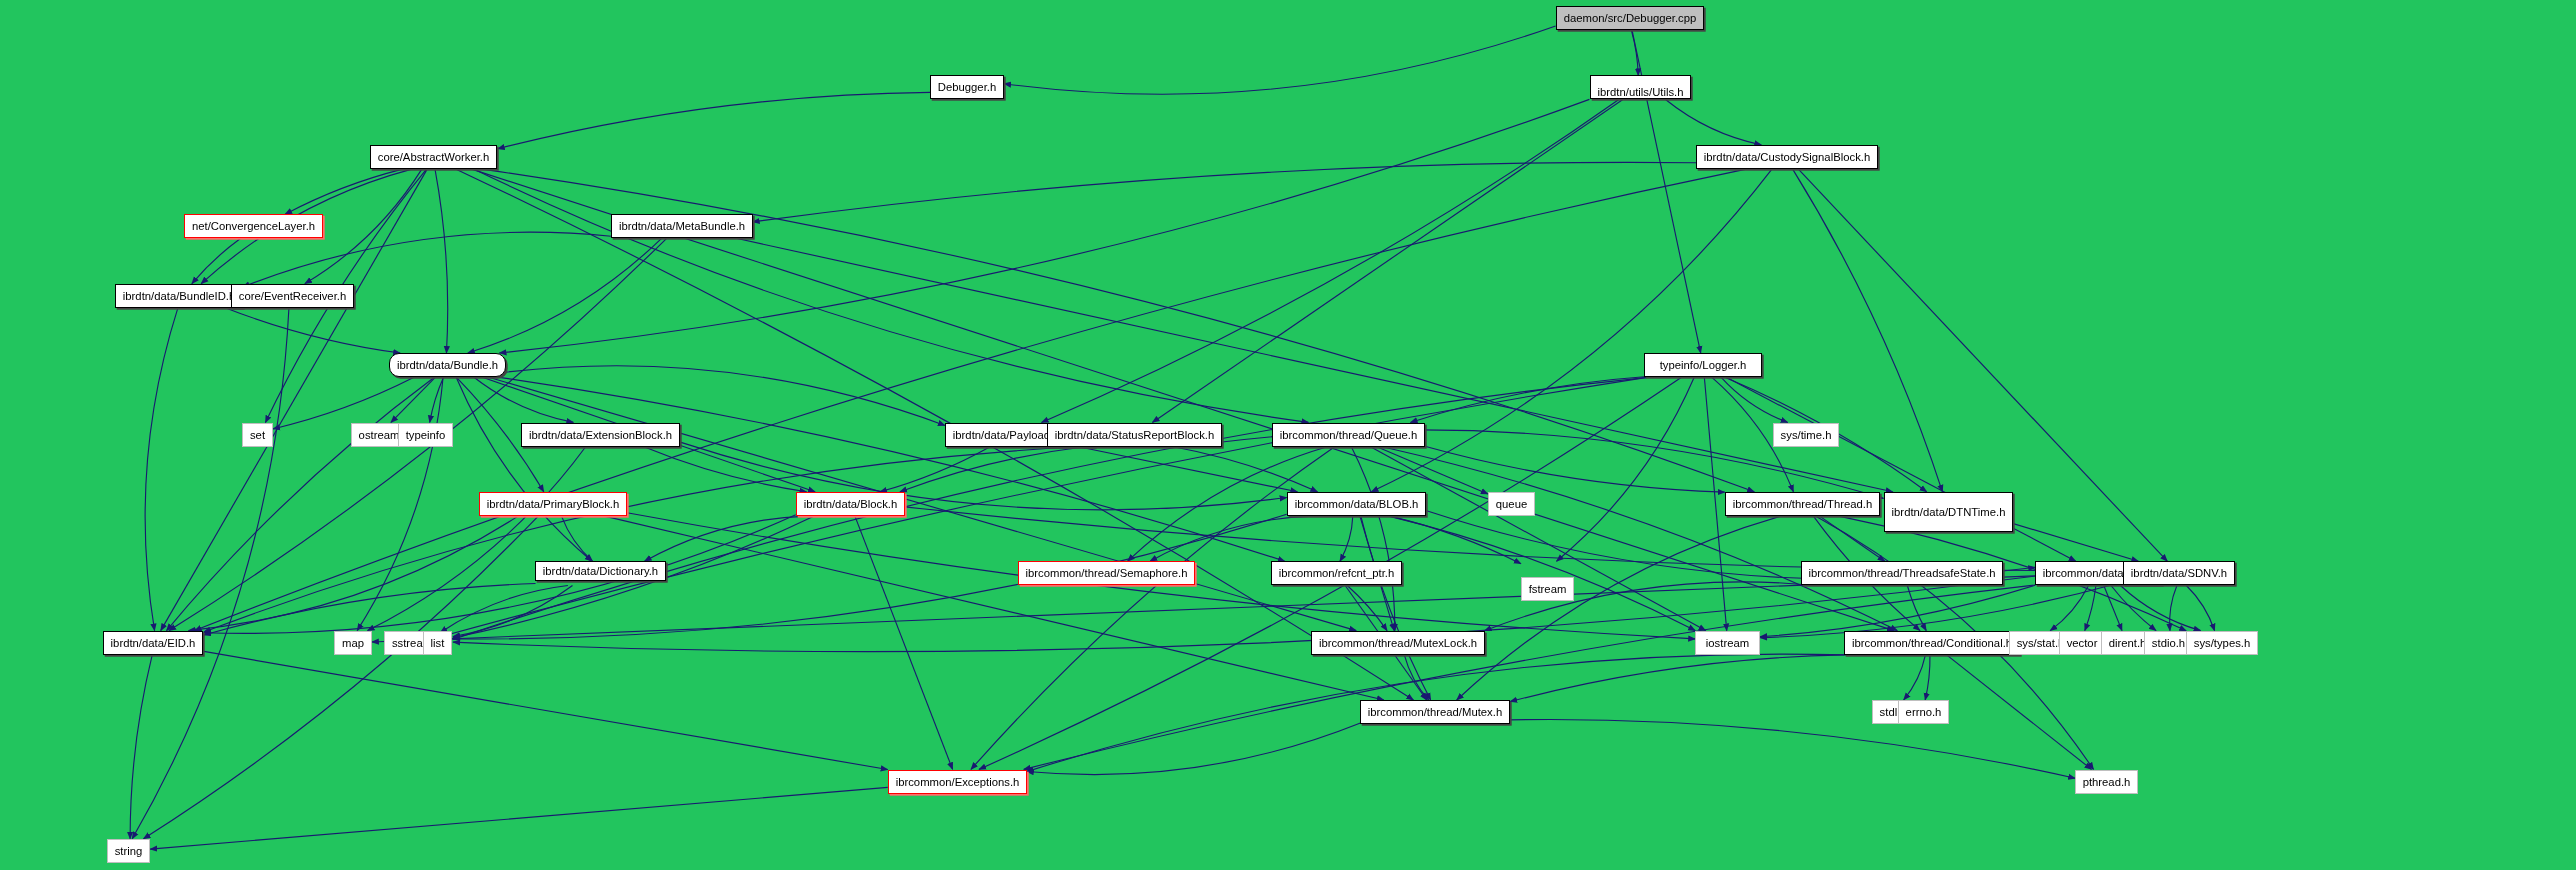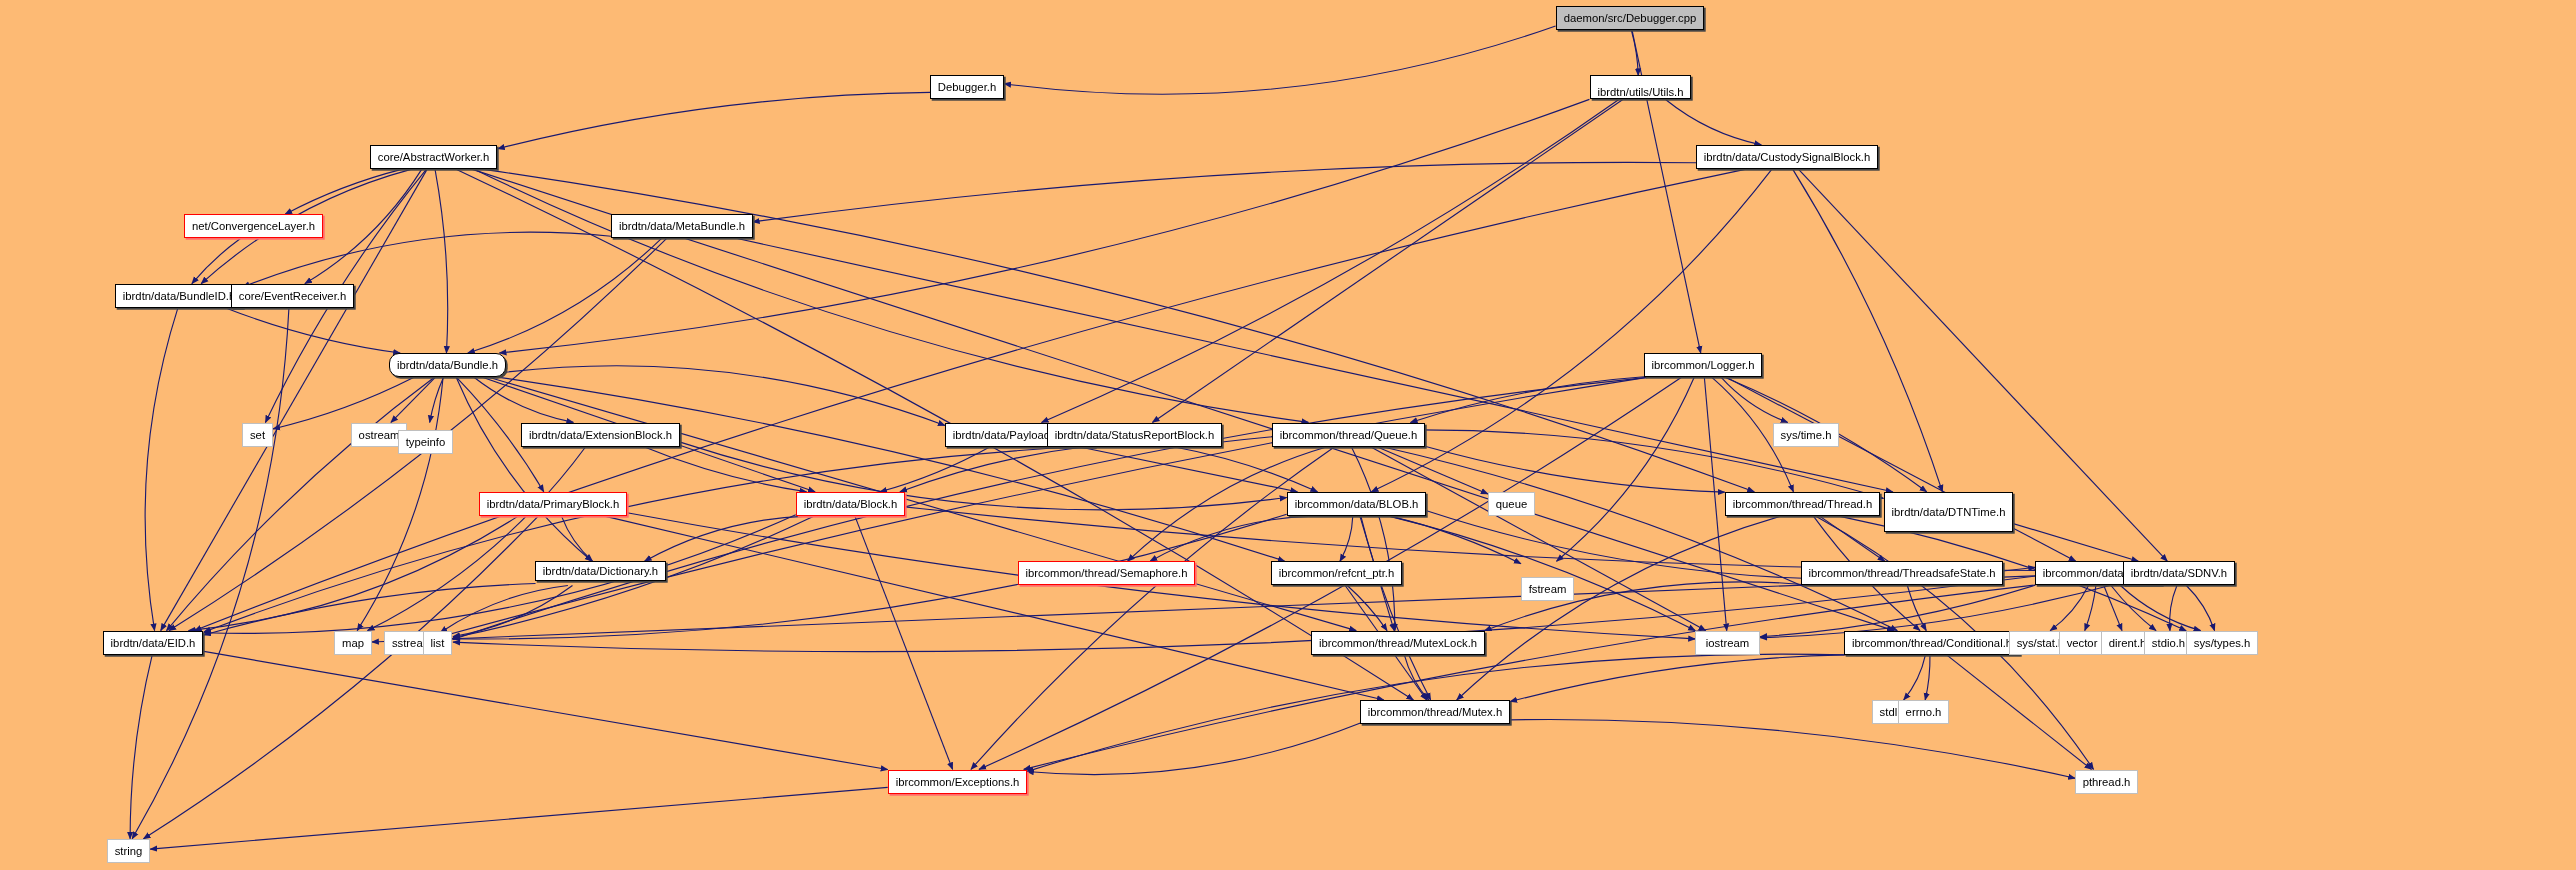--- a/index.html
+++ b/index.html
@@ -1,16 +1,16 @@
 <!DOCTYPE html>
 <html style="font-size:14px"><head>
 <meta charset="utf-8">
 <style>
   html,body{margin:0;padding:0;background:#ffffff;}
-  #wrap{position:relative;width:2576px;height:870px;overflow:hidden;background:#fdba74;}
+  #wrap{position:relative;width:2576px;height:870px;overflow:hidden;background:#22c55e;}
   svg{position:absolute;left:0;top:0;}
   .node{position:absolute;box-sizing:border-box;display:flex;align-items:center;justify-content:center;
         font-family:"Liberation Sans",sans-serif;font-size:11.3px;color:#000;white-space:nowrap;
         background:#fff;border:0.9px solid #000;box-shadow:1.7px 1.7px 0 #444;}
   .node.sys{border:0.9px solid #bfbfbf;box-shadow:none;}
   .node.red{border:0.9px solid #ff0000;box-shadow:1.7px 1.7px 0 #ff6b6b;}
   .node.root{background:#bfbfbf;}
 </style>
 </head>
 <body>
@@ -171,29 +171,29 @@
       <div class="node" style="left: 115px; top: 284px; height: 24px; padding: 0px 7px; width: 128px;">
         <span>ibrdtn/data/BundleID.h</span>
       </div>
       <div class="node" style="left: 231px; top: 284px; height: 24px; padding: 0px 7px; width: 123px;">
         <span>core/EventReceiver.h</span>
       </div>
       <div class="node" style="left: 389px; top: 353px; height: 24px; padding: 0px 7px; width: 117px; border-radius: 10px;">
         <span>ibrdtn/data/Bundle.h</span>
       </div>
       <div class="node" style="left: 1644px; top: 353px; height: 24px; padding: 0px 7px; width: 118px;">
-        <span>ibrcommon/Logger.h</span>
+        <span>typeinfo/Logger.h</span>
       </div>
       <div class="node sys" style="left: 242px; top: 423px; height: 24px; padding: 0px 7px; width: 31px;">
         <span>set</span>
       </div>
       <div class="node sys" style="left: 351px; top: 423px; height: 24px; padding: 0px 7px; width: 56px;">
         <span>ostream</span>
       </div>
-      <div class="node sys" style="left: 398px; top: 423px; height: 24px; padding: 0px 7px; width: 55px; margin-top: 7px;">
+      <div class="node sys" style="left: 398px; top: 423px; height: 24px; padding: 0px 7px; width: 55px;">
         <span>typeinfo</span>
       </div>
       <div class="node" style="left: 521px; top: 423px; height: 24px; padding: 0px 7px; width: 159px;">
         <span>ibrdtn/data/ExtensionBlock.h</span>
       </div>
       <div class="node" style="left: 945px; top: 423px; height: 24px; padding: 0px 7px; width: 150px;">
         <span>ibrdtn/data/PayloadBlock.h</span>
       </div>
       <div class="node" style="left: 1047px; top: 423px; height: 24px; padding: 0px 7px; width: 175px;">
         <span>ibrdtn/data/StatusReportBlock.h</span>

